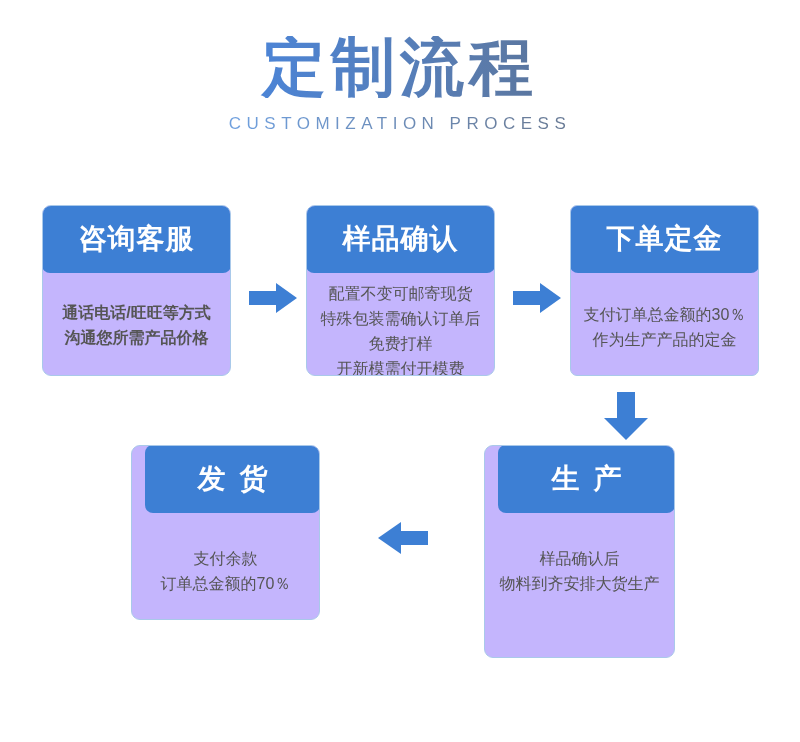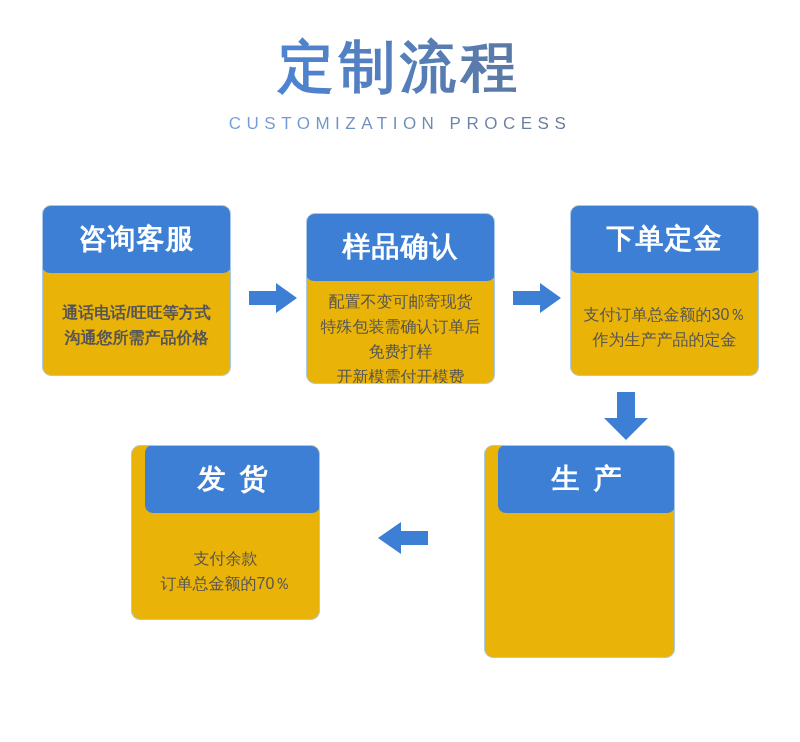--- a/index.html
+++ b/index.html
@@ -17,21 +17,21 @@
 
   
   #title-block {
     position: absolute;
     left: 0;
     top: 36px;
     width: 800px;
     text-align: center;
   }
   #main-title {
-    font-size: 56px;
+    font-size: 64px;
     font-weight: bold;
     letter-spacing: 5px;
     line-height: 62px;
     margin: 0;
     background: linear-gradient(90deg, #4d93ea 0%, #4a86dd 28%, #5b7aa8 62%, #4b5564 100%);
     -webkit-background-clip: text;
     background-clip: text;
     color: transparent;
     -webkit-text-fill-color: transparent;
     white-space: pre;
@@ -49,21 +49,21 @@
     -webkit-text-fill-color: transparent;
     white-space: pre;
   }
 
   
   .card {
     position: absolute;
     box-sizing: border-box;
     border: 1px solid #a9c9ea;
     border-radius: 9px;
-    background: #eab308;
+    background: #c4b5fd;
     overflow: hidden;
   }
   .card-header {
     box-sizing: border-box;
     background: #3d7fd4;
     border-radius: 8px;
     margin: -1px;
     color: #ffffff;
     font-size: 28px;
     font-weight: bold;
@@ -84,22 +84,22 @@
     padding: 14px 8px 0 8px;
     color: #555555;
     font-size: 16px;
     line-height: 25px;
     text-align: center;
     white-space: pre-line;
   }
 
   
   #card-consult     { left: 42px;  top: 205px; width: 189px; height: 171px; }
-  #card-sample      { left: 306px; top: 213px; width: 189px; height: 171px; }
-  #card-deposit     { left: 570px; top: 205px; width: 189px; height: 171px; }
+  #card-sample      { left: 306px; top: 205px; width: 189px; height: 171px; }
+  #card-deposit     { left: 570px; top: 205px; width: 189px; height: 171px; border-radius: 7px; }
   #card-shipping    { left: 131px; top: 445px; width: 189px; height: 175px; }
   #card-production  { left: 484px; top: 445px; width: 191px; height: 213px; }
 
   #card-sample .card-body   { padding-top: 9px; }
   #card-deposit .card-body  { padding-top: 30px; }
   #card-shipping .card-body { padding-top: 34px; }
   #card-production .card-body { padding-top: 34px; }
   #card-consult .card-body  { padding-top: 28px; font-weight: bold; }
 
   
@@ -164,13 +164,15 @@
 </div>
 
 <div class="arrow" id="arrow-4">
   <svg width="50" height="32" viewBox="0 0 50 32" xmlns="http://www.w3.org/2000/svg">
     <polygon points="50,9 23,9 23,0 0,16 23,32 23,23 50,23" fill="#3d7fd4"></polygon>
   </svg>
 </div>
 
 <div class="card" id="card-production">
   <div class="card-header wide-spacing">生产</div>
+  <div class="card-body">样品确认后
+物料到齐安排大货生产</div>
 </div>
 
 </body></html>

